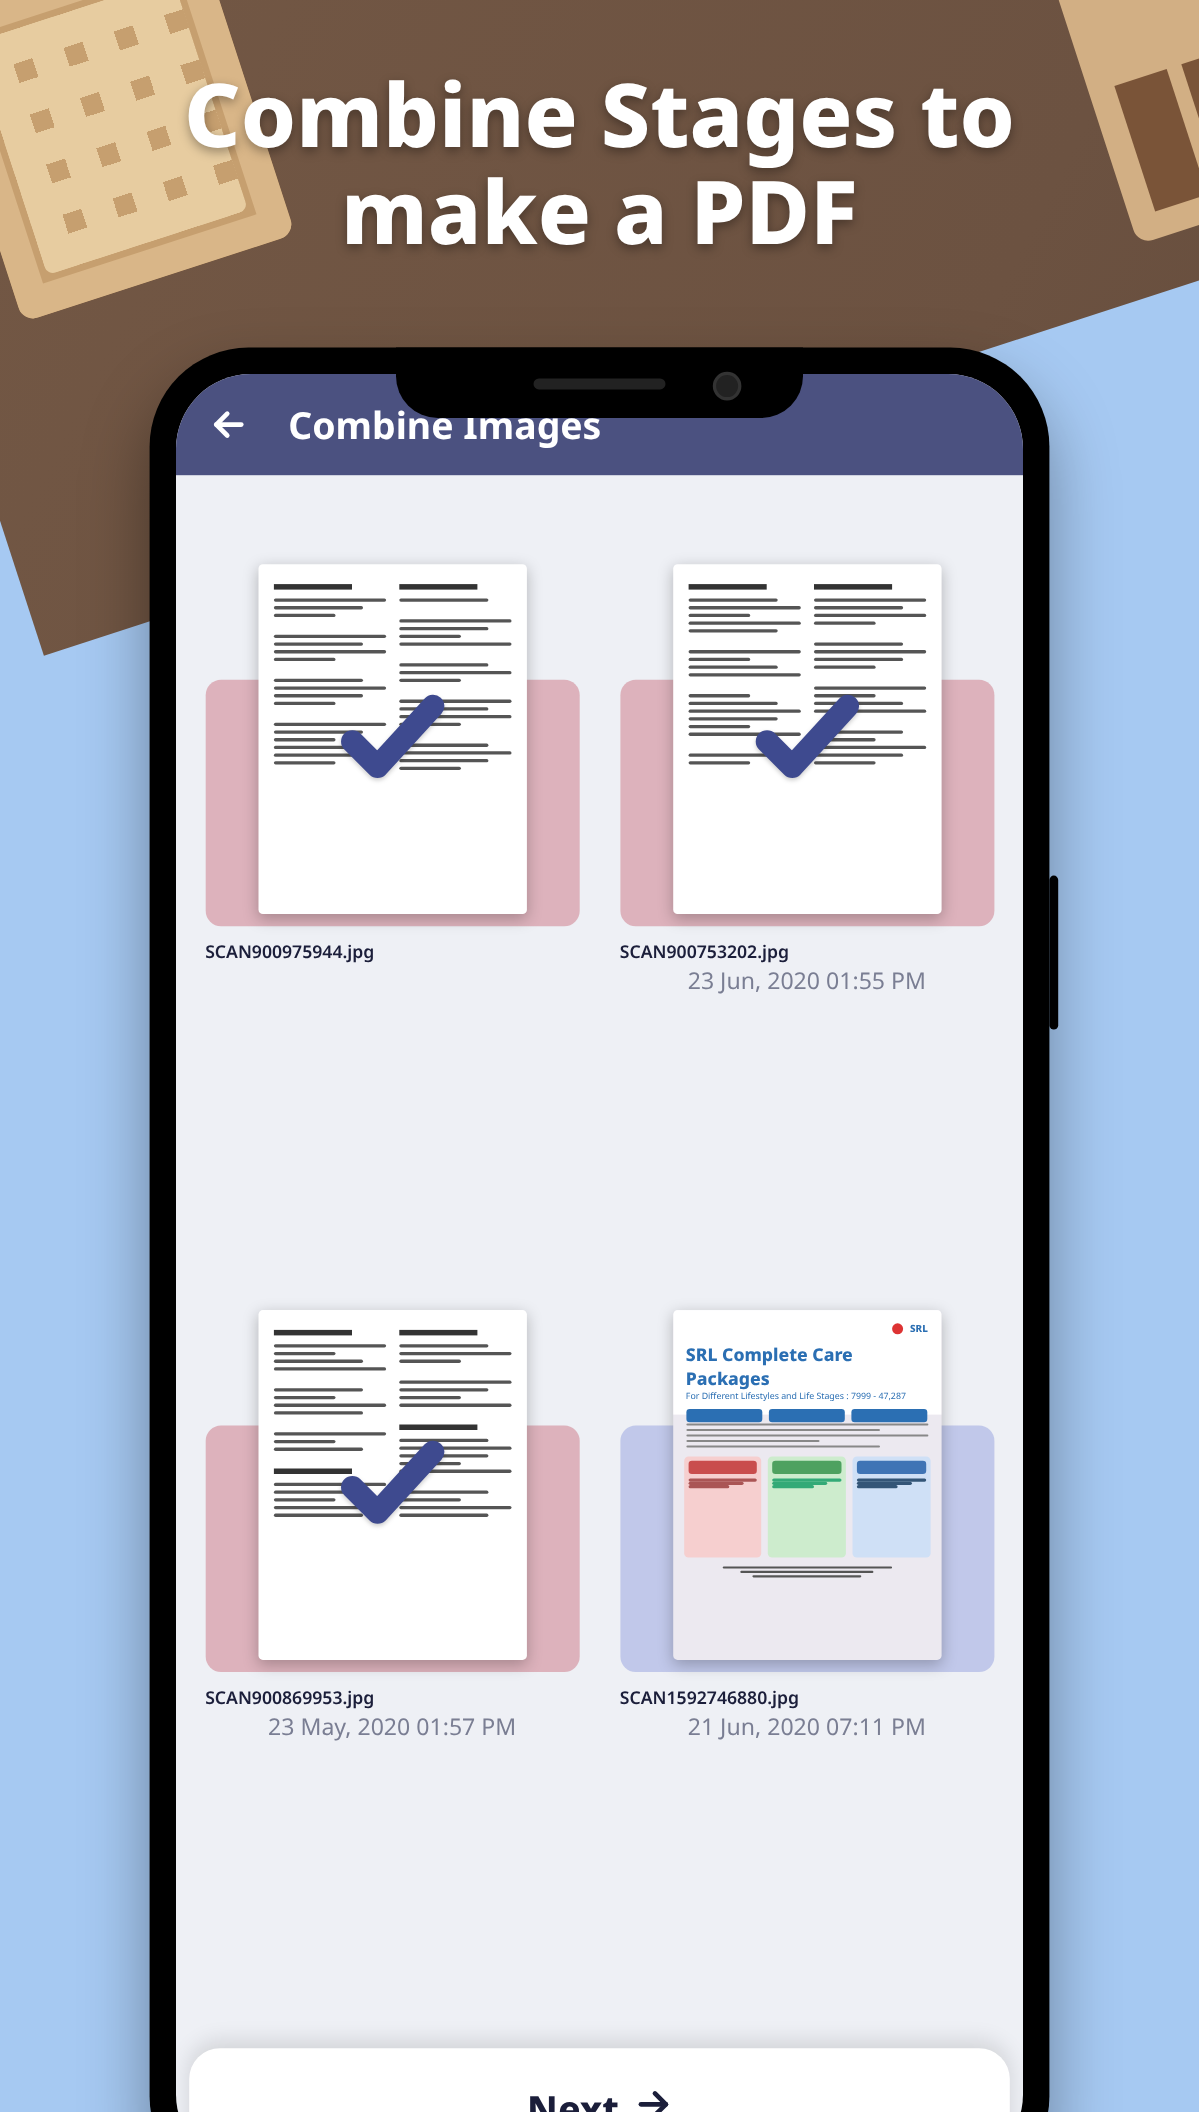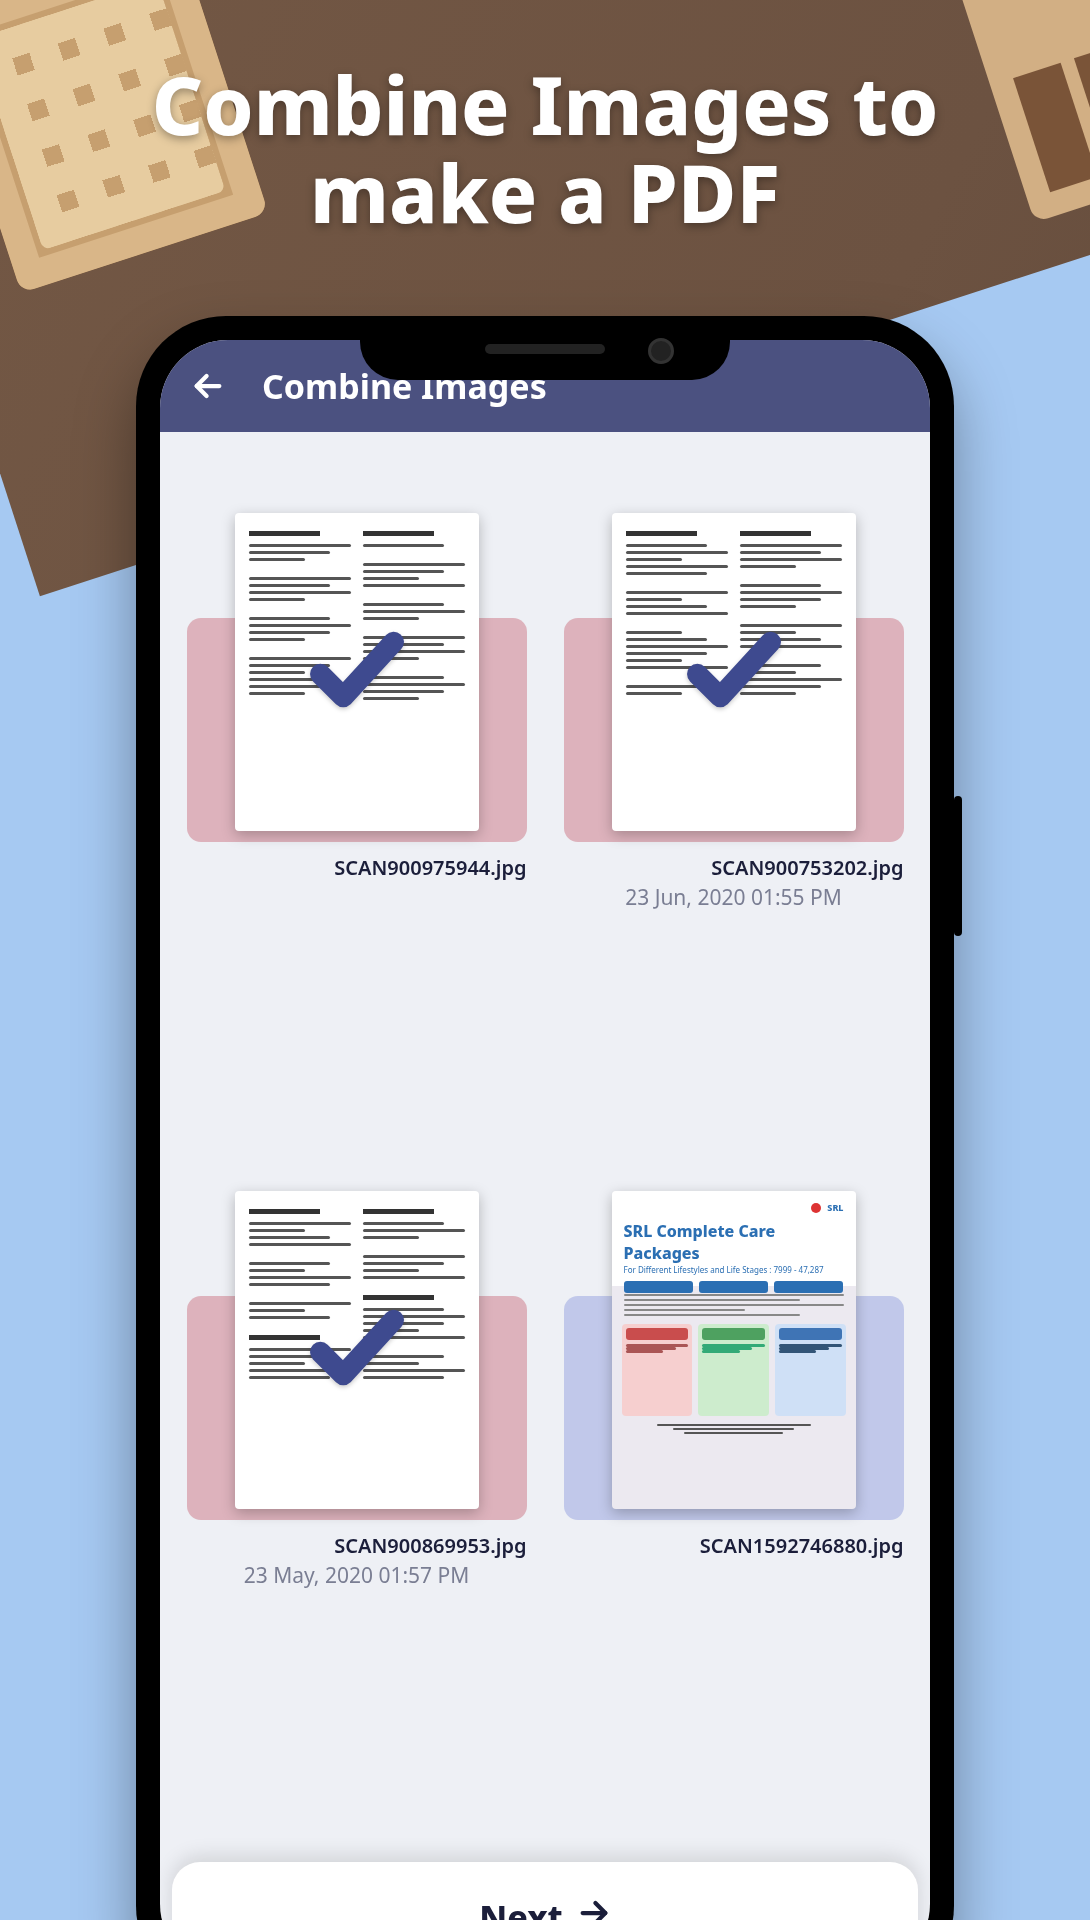--- a/index.html
+++ b/index.html
@@ -45,21 +45,21 @@
   .grid{position:absolute;top:144px;bottom:0;left:0;right:0;overflow:auto;padding:18px 8px 140px;
         display:grid;grid-template-columns:1fr 1fr;column-gap:0;row-gap:26px;justify-items:center;}
   .tile{width:340px;}
   .thumbwrap{position:relative;width:340px;height:340px;display:flex;align-items:center;justify-content:center;}
   .selbg{position:absolute;left:0;right:0;bottom:0;height:66%;border-radius:14px;background:#d9a7b2;opacity:.85;}
   .selbg.blue{background:#b8c1e8;}
   .thumb{position:relative;width:244px;height:318px;background:#fff;border-radius:4px;
          box-shadow:0 4px 14px rgba(0,0,0,.25);padding:18px 14px;box-sizing:border-box;overflow:hidden;}
   .check{position:absolute;left:50%;top:50%;transform:translate(-50%,-50%);}
   .check svg{filter:drop-shadow(0 2px 2px rgba(0,0,0,.2));}
-  .fname{margin-top:12px;text-align:right;font-size:20px;color:#1b1e3a;font-weight:600;}
+  .fname{margin-top:12px;text-align:left;font-size:16px;color:#1b1e3a;font-weight:600;}
   .fdate{margin-top:2px;text-align:center;font-size:21px;color:#7a7e93;}
   
   .doc-col{display:flex;gap:12px;height:100%;}
   .col{flex:1;display:flex;flex-direction:column;gap:4px;}
   .ln{height:3px;background:#555;border-radius:2px;}
   .ln.s{width:55%} .ln.m{width:80%} .ln.l{width:100%} .ln.sp{background:transparent;height:8px}
   .hd{height:5px;background:#333;width:70%;margin-bottom:4px;}
   
   .brochure{background:#ece9f0;padding:0;}
   .brochure .top{height:30%;background:#fff;padding:10px 12px;box-sizing:border-box;}
@@ -84,21 +84,21 @@
            font-size:34px;font-weight:800;color:#1b1e3a;box-shadow:0 -6px 20px rgba(0,0,0,.12);cursor:pointer;gap:14px;}
 </style>
 </head>
 <body>
 
 <div class="bg">
   <div class="prop calc"></div>
   <div class="prop chart"></div>
 </div>
 <div class="hero">
-  <span>Combine Images to</span><br>
+  <span>Combine Stages to</span><br>
   <span>make a PDF</span>
 </div>
 
 <div class="phone">
   <div class="notch">
     <div class="spk"></div>
       <div class="cam"></div>
   </div>
   <div class="screen">
 
@@ -348,20 +348,21 @@
                 </div>
             </div>
             <div class="foot">
                 <div class="ln"></div>
                 <div class="ln" style="width:55%"></div>
                 <div class="ln" style="width:45%"></div>
               </div>
           </div>
         </div>
         <div class="fname">SCAN1592746880.jpg</div>
+        <div class="fdate">21 Jun, 2020 07:11 PM</div>
       </div>
 
     </div>
 
     <div class="nextbar">
       <span>Next</span>
       <span>
         <svg width="34" height="34" viewBox="0 0 24 24" fill="none" stroke="#1b1e3a" stroke-width="3" stroke-linecap="round" stroke-linejoin="round">
           <line x1="4" y1="12" x2="20" y2="12"></line>
             <polyline points="13 5 20 12 13 19"></polyline>

